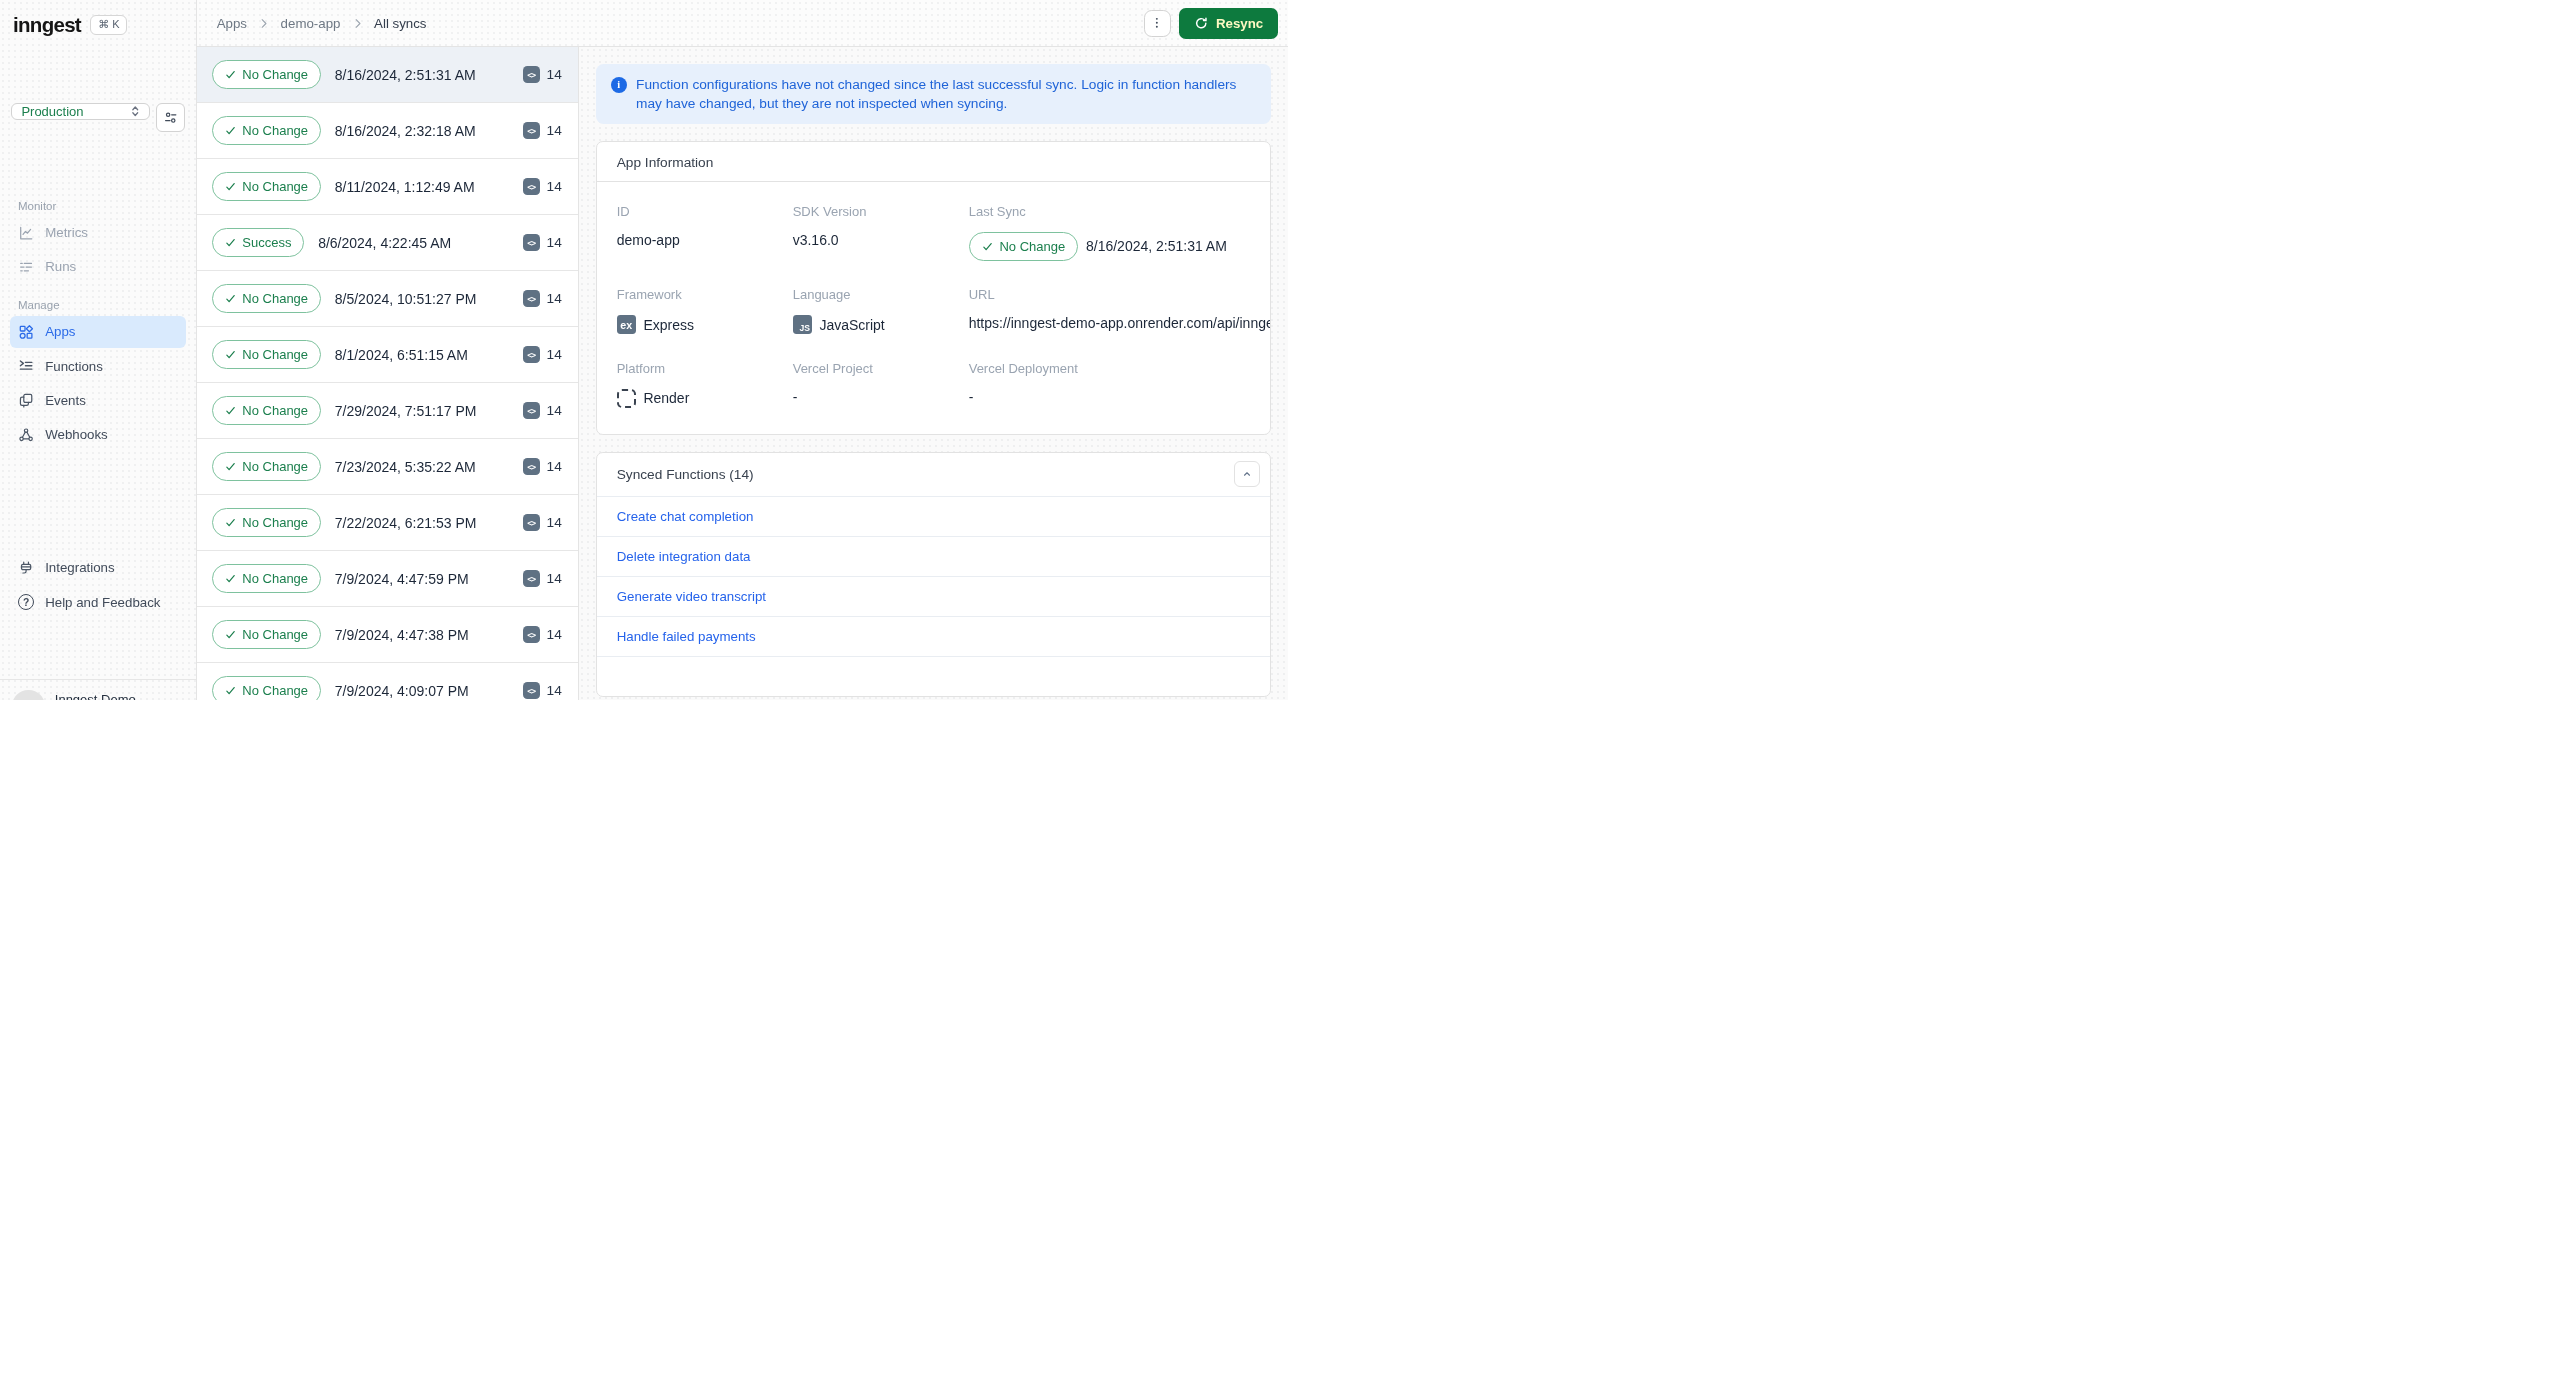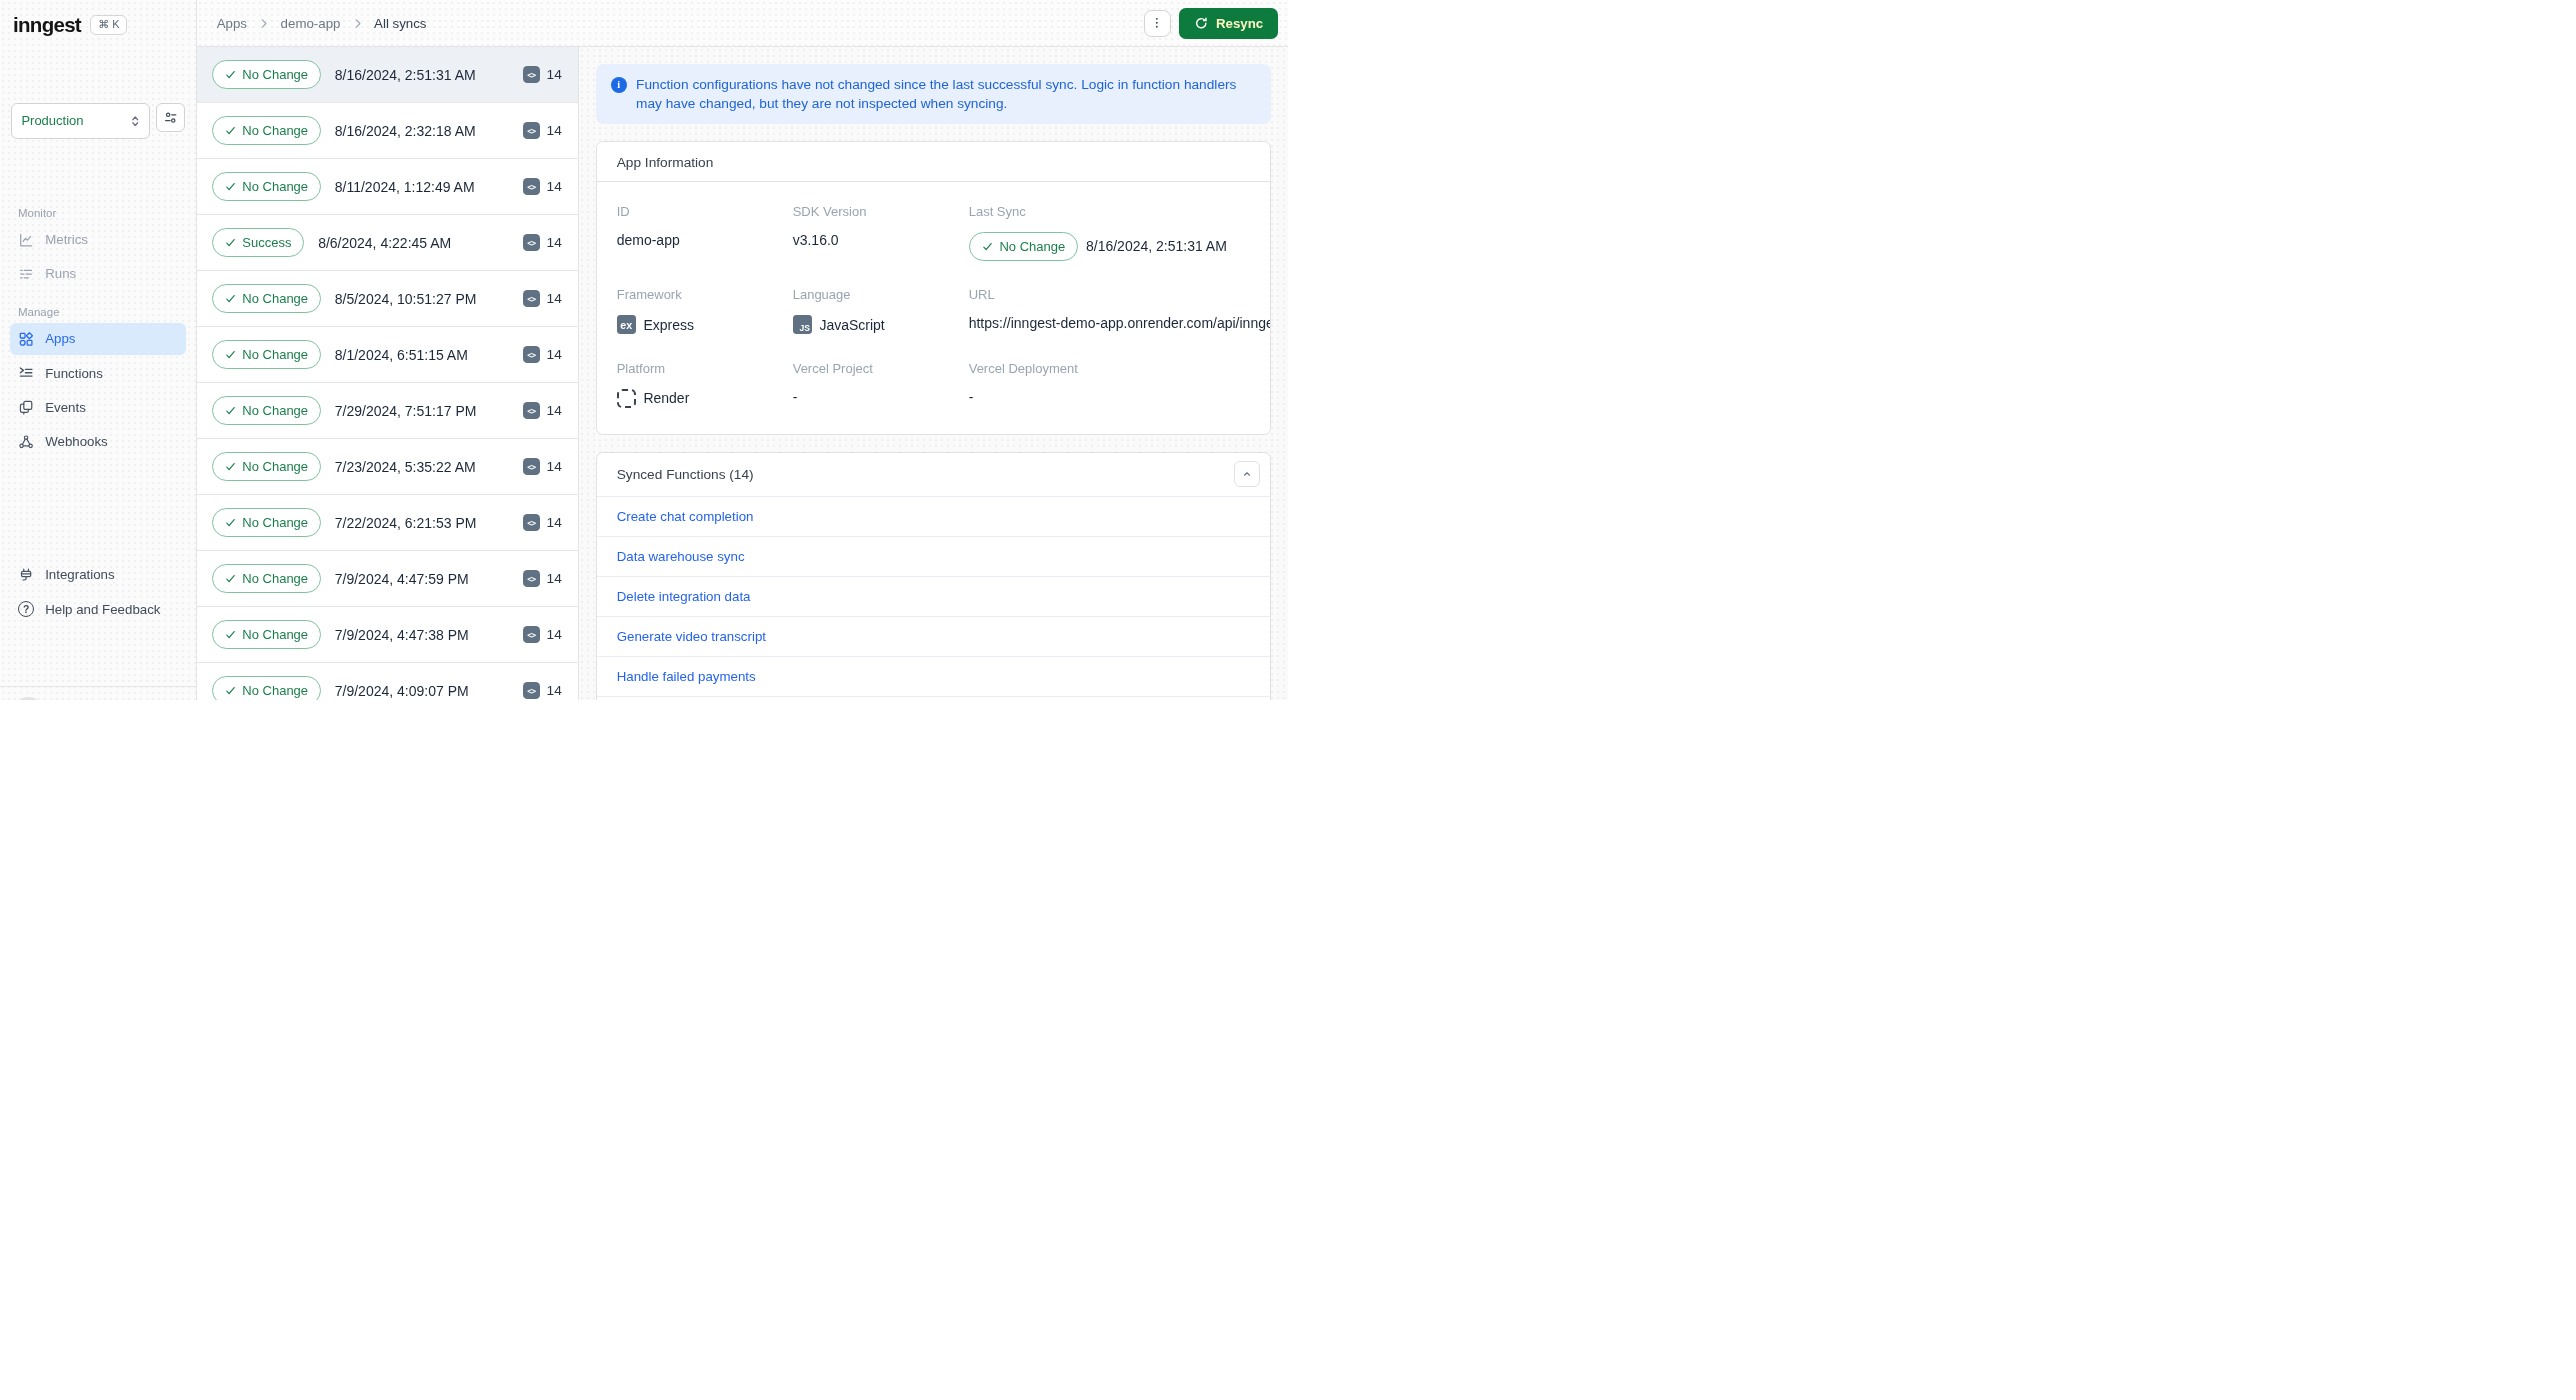--- a/index.html
+++ b/index.html
@@ -27,21 +27,21 @@
   }
   .logo-row { display:flex; align-items:center; gap:9.4px; padding:14.5px 0 0 13px; }
   .logo { font-size:20.5px; font-weight:800; letter-spacing:-0.7px; color:#151515; line-height:1; }
   .kbd-chip {
     border:0.9px solid #d6d6d6; border-radius:6px; background:#fff;
     padding:2.6px 6.8px 3.4px; font-size:11px; color:#5a6472; cursor:pointer;
     display:inline-flex; align-items:center; gap:2.6px;
   }
   .env-row { display:flex; gap:6px; margin:21.4px 11px 0 11px; }
   .env-select {
-    flex:1; height:36px; border:0.9px solid #d3d3d3; border-radius:6px; background:#fff;
+    flex:1; height:17px; border:0.9px solid #d3d3d3; border-radius:6px; background:#fff;
     display:flex; align-items:center; justify-content:space-between;
     padding:0 6.8px 0 9.4px; cursor:pointer;
   }
   .env-select .env-label { font-size:13px; font-weight:500; color:#1b7f4d; }
   .icon-btn {
     width:29px; height:29px; border:0.9px solid #d3d3d3; border-radius:6px;
     background:#fff; display:flex; align-items:center; justify-content:center; cursor:pointer;
   }
   .nav { margin-top:6.8px; display:flex; flex-direction:column; }
   .section-label { font-size:11.5px; color:#99a2ae; margin:15.4px 0 3.4px 18px; }
@@ -596,23 +596,20 @@
                   <path d="m7 14.5 5-5 5 5"></path>
                 </svg>
             </span>
           </div>
         </div>
         <div class="fn-list" id="fn-list">
   <div class="fn-row">
     <span class="fn-link">Create chat completion</span>
   </div>
 
-  <div class="fn-row">
-    <span class="fn-link">Data warehouse sync</span>
-  </div>
 
   <div class="fn-row">
     <span class="fn-link">Delete integration data</span>
   </div>
 
   <div class="fn-row">
     <span class="fn-link">Generate video transcript</span>
   </div>
 
   <div class="fn-row">

